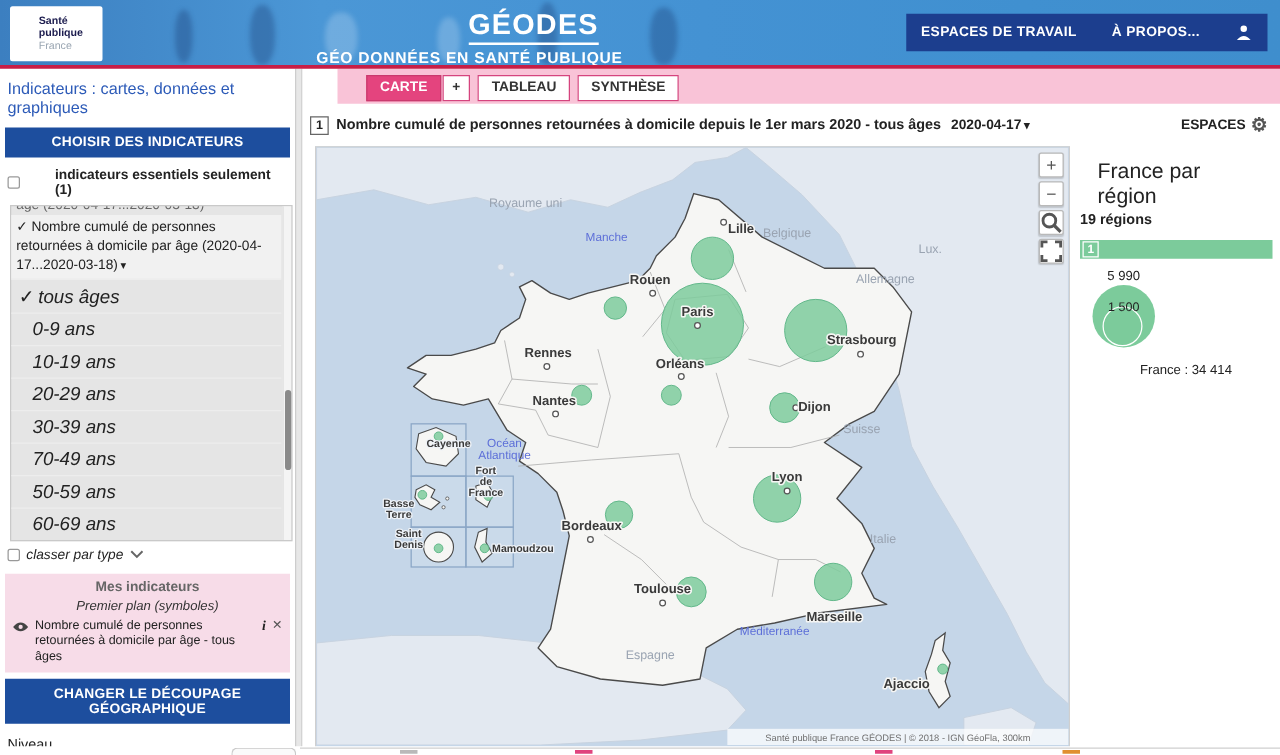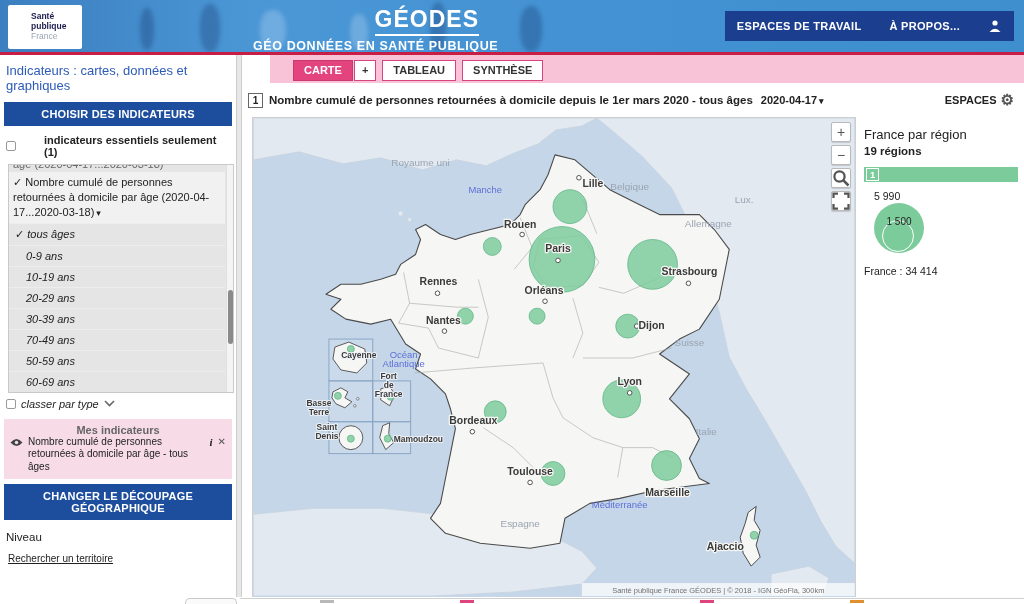--- a/index.html
+++ b/index.html
@@ -42,21 +42,21 @@
   .breadcrumb a { color:#33496e; text-decoration:underline; cursor:pointer; }
   .bc-sep { margin:0 3px; }
   .cb-row { font-size:11px; padding:3px 6px; display:flex; gap:5px; align-items:center; color:#222; cursor:pointer; }
   .cb-row.bold { font-weight:bold;gap:28px; }
   .cb-row.italic { font-style:italic; }
   .cb { width:10px; height:10px; border:1px solid #999; background:#fff; border-radius:2px; flex:none; }
   .listbox { margin:3px 2px 2px 8px; border:1px solid #c9c9c9; background:#e5e5e5; position:relative; padding-right:8px; }
   .clipped { height:7px; overflow:hidden; font-size:11px; color:#666; padding:0 4px; }
   .clipped span { display:block; margin-top:-7px; }
   .sel-item { background:#f1f1f1; font-size:11px; padding:3px 4px; color:#222; line-height:1.35; }
-  .list-item { font-size:11px; font-style:italic; padding:4px 4px 4px 17px; border-top:1px solid #ededed; color:#222; cursor:pointer; }
+  .list-item { font-size:15px; font-style:italic; padding:4px 4px 4px 17px; border-top:1px solid #ededed; color:#222; cursor:pointer; }
   .list-item.checked { padding-left:6px; }
   .chk { font-style:normal; margin-right:3px; }
   .caret { font-size:9px; margin-left:2px; }
   .sb-scroll { position:absolute; right:0; top:0; bottom:0; width:7px; background:#f4f4f4; border-left:1px solid #e0e0e0; }
   .sb-thumb { position:absolute; top:55%; height:24%; width:5px; left:1px; background:#8a8a8a; border-radius:3px; }
   .pink-panel { background:#f7dce8; margin:6px 4px 4px 4px; padding:5px 6px 6px 6px; }
   .pp-title { font-weight:bold; font-size:11px; color:#666; text-align:center; }
   .pp-sub { font-style:italic; font-size:10.5px; color:#333; text-align:center; margin:3px 0 4px 0; }
   .pp-row { display:flex; align-items:flex-start; gap:5px; font-size:10px; color:#222; line-height:1.25; }
   .pp-text { flex:1; }
@@ -96,31 +96,31 @@
   .insetlabel { font-size:8.5px; font-weight:bold; fill:#3a3a3a; stroke:#eef2f7; stroke-width:2px;
     paint-order:stroke; stroke-linejoin:round; }
   .sealabel { font-size:9.5px; fill:#5d6fd8; }
   .countrylabel { font-size:10px; fill:#9aa4b2; }
   .attrib { font-size:7.5px; fill:#707070; }
   .bubble { fill:#7ecb9c; fill-opacity:.85; stroke:#62b78a; stroke-width:.8; }
   .citydot { fill:#fff; stroke:#555; stroke-width:1; }
 
   
   .right-panel { flex:1; background:#fff; padding:8px 6px 8px 8px; }
-  .rp-title { font-size:13px; color:#222; margin:2px 0; }
+  .rp-title { font-size:17px; color:#222; margin:2px 14px; }
   .rp-sub { font-size:11.5px; font-weight:bold; color:#222; margin:3px 0 10px 0; }
   .rp-bar { background:#7ccb9b; height:15px; display:flex; align-items:center; padding:1px 2px; cursor:pointer; }
   .rp-idx { border:1px solid #fff; color:#fff; font-size:9.5px; font-weight:bold; padding:0 3px; line-height:11px; }
-  .rp-val-big { width:50px; margin:8px 0 1px 10px; font-size:10.5px; color:#222; }
+  .rp-val-big { width:50px; text-align:center; margin:8px 0 1px 10px; font-size:10.5px; color:#222; }
   .circle-wrap { position:relative; width:50px; height:50px; margin-left:10px; }
   .c-big { width:50px; height:50px; border-radius:50%; background:#7ccb9b; }
   .c-small { position:absolute; width:32px; height:32px; border-radius:50%; background:#7ccb9b;
     border:1px solid #fff; left:8px; bottom:1px; }
   .rp-val-small { position:absolute; top:13px; left:0; width:50px; text-align:center; font-size:10px; color:#222; z-index:2; }
-  .rp-total { font-size:10.5px; color:#222; margin-top:12px; }
+  .rp-total { font-size:10.5px; color:#222; margin-top:12px;margin-left:48px; }
 
   
   .page-bottom { position:absolute; left:0; right:0; bottom:0; height:7px; background:#fff; }
   .ws-corner { position:absolute; left:185px; bottom:0; width:52px; height:6px; background:#fafafa;
     border:1px solid #c9c9c9; border-bottom:none; border-radius:5px 5px 0 0; }
   .ws-line { position:absolute; left:240px; right:0; bottom:5px; height:1px; background:#cfcfcf; }
   .speck { position:absolute; bottom:1px; width:14px; height:3px; }
 </style>
 </head>
 <body>
@@ -208,20 +208,21 @@
       <label class="cb-row italic">
         <span class="cb"></span>
         <span>classer par type</span>
         <svg width="11" height="7" viewBox="0 0 11 7">
             <path d="M1 1 L5.5 5.5 L10 1" fill="none" stroke="#666" stroke-width="1.6"></path>
           </svg>
       </label>
 
       <div class="pink-panel">
         <div class="pp-title">Mes indicateurs</div>
+        <div class="pp-sub">Premier plan (symboles)</div>
         <div class="pp-row">
           <span class="eye-wrap">
             <svg width="13" height="9" viewBox="0 0 13 9">
                 <path d="M.5 4.5 Q6.5 -2.5 12.5 4.5 Q6.5 11.5 .5 4.5 Z" fill="#444"></path>
                 <circle cx="6.5" cy="4.5" r="1.7" fill="#f7dce8"></circle>
               </svg>
           </span>
           <span class="pp-text">Nombre cumulé de personnes retournées à domicile par âge - tous âges</span>
           <span class="pp-i">i</span>
           <span class="pp-x">✕</span>

